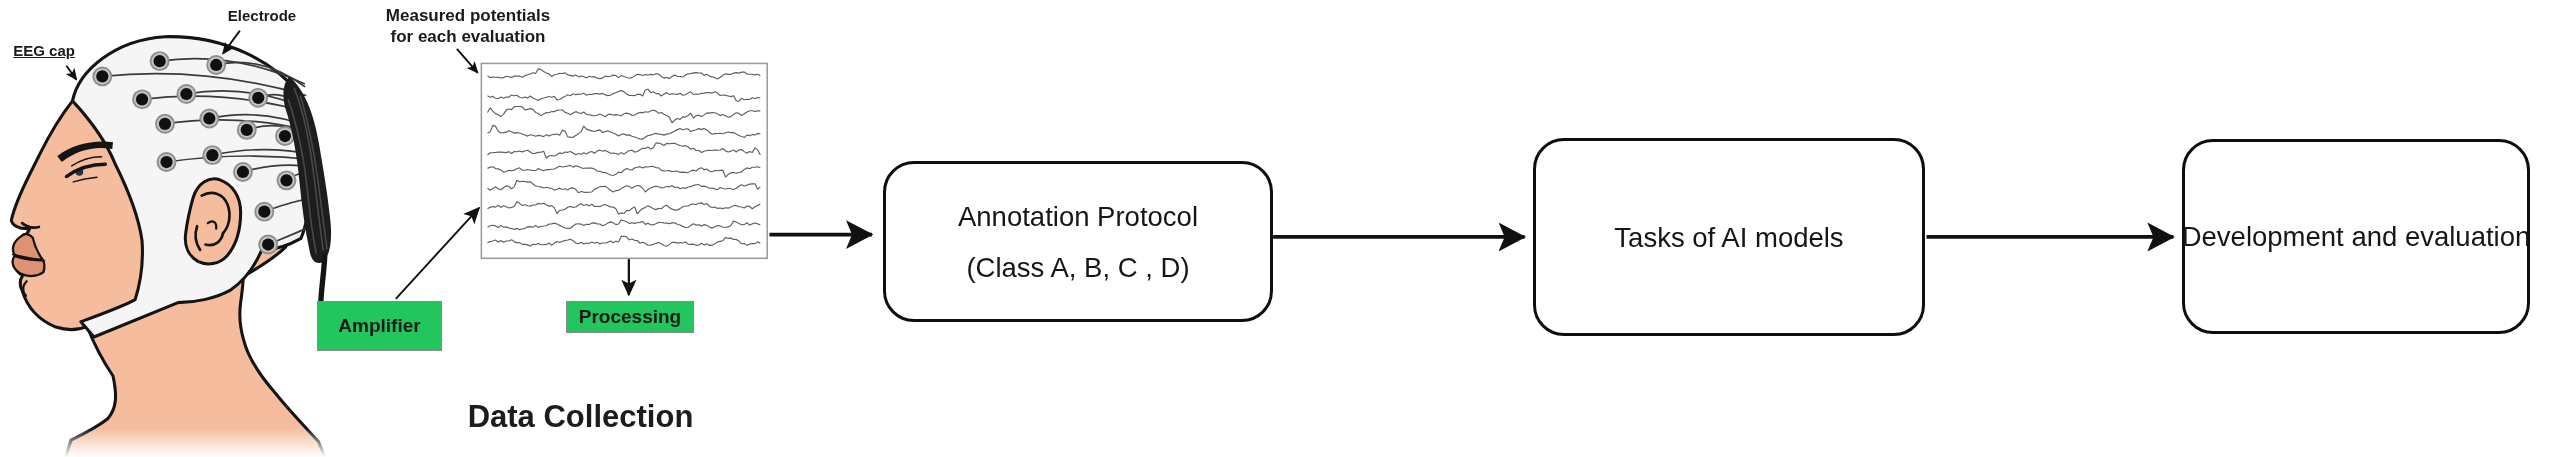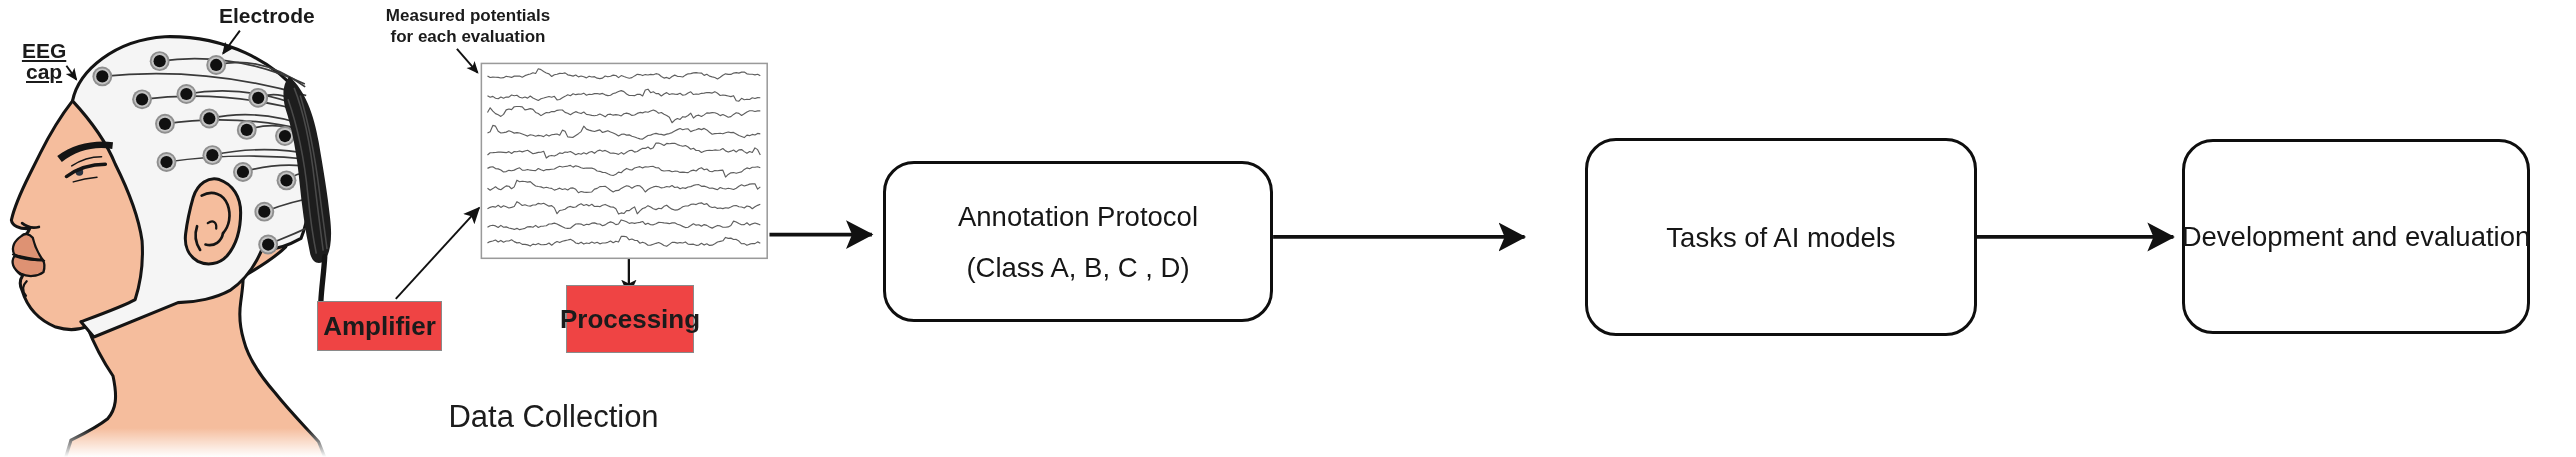--- a/index.html
+++ b/index.html
@@ -3,24 +3,24 @@
 <meta charset="utf-8">
 <style>
   html,body{margin:0;padding:0;background:#ffffff;}
   *{box-sizing:border-box;}
   .stage{
     position:relative;width:2576px;height:457px;background:#fff;overflow:hidden;
     font-family:"Liberation Sans", sans-serif;color:#161616;
   }
   .stage svg{position:absolute;left:0;top:0;}
   .abs{position:absolute;}
-  .small-label{font-weight:bold;font-size:21px;line-height:20.6px;text-align:center;color:#1b1b1b;}
+  .small-label{font-weight:bold;font-size:15px;line-height:20.6px;text-align:center;color:#1b1b1b;}
   .gray-box{
-    background:#ef4444;border:1.5px solid #8a8a8a;display:flex;align-items:center;justify-content:center;
-    font-weight:bold;font-size:26px;color:#1b1b1b;
+    background:#22c55e;border:1.5px solid #8a8a8a;display:flex;align-items:center;justify-content:center;
+    font-weight:bold;font-size:19px;color:#1b1b1b;
   }
   .round-box{
     background:#fff;border:3.8px solid #0e0e0e;border-radius:31px;
     display:flex;flex-direction:column;align-items:center;justify-content:center;
     text-align:center;font-size:27.5px;color:#161616;
   }
   .round-box .bline{line-height:51px;white-space:nowrap;}
   .caption{font-size:31px;color:#1c1c1c;text-align:center;white-space:nowrap;}
   
   .skin-fill{fill:var(--skin,#f5bd9d);stroke:var(--outline,#141414);stroke-width:4;}
@@ -285,30 +285,30 @@
 
   <div class="abs small-label" style="left:6.1px;top:41px;width:76px;text-decoration:underline;">EEG cap</div>
 
   <div class="abs small-label" style="left:370px;top:6.1px;width:196px;font-size:17px;">
     <div>Measured potentials</div>
     <div>for each evaluation</div>
   </div>
 
   <div class="abs gray-box" style="left:317px;top:301px;width:125px;height:50px;">Amplifier</div>
 
-  <div class="abs gray-box" style="left:566px;top:285px;width:128px;height:68px;">Processing</div>
-
-  <div class="abs caption" style="left:431px;top:399px;width:245px;">Data Collection</div>
+  <div class="abs gray-box" style="left:566px;top:301px;width:128px;height:32px;">Processing</div>
+
+  <div class="abs caption" style="left:458px;top:399px;width:245px;font-weight:bold;">Data Collection</div>
 
   <div class="abs round-box" style="left:883px;top:161px;width:390px;height:161px;">
     <div class="bline">Annotation Protocol</div>
     <div class="bline">(Class A, B, C , D)</div>
   </div>
 
-  <div class="abs round-box" style="left:1585px;top:138px;width:392px;height:198px;">
+  <div class="abs round-box" style="left:1533px;top:138px;width:392px;height:198px;">
     <div class="bline">Tasks of AI models</div>
   </div>
 
   <div class="abs round-box" style="left:2182px;top:139px;width:348px;height:195px;">
     <div class="bline">Development and evaluation</div>
   </div>
 
 </div>
 
 

